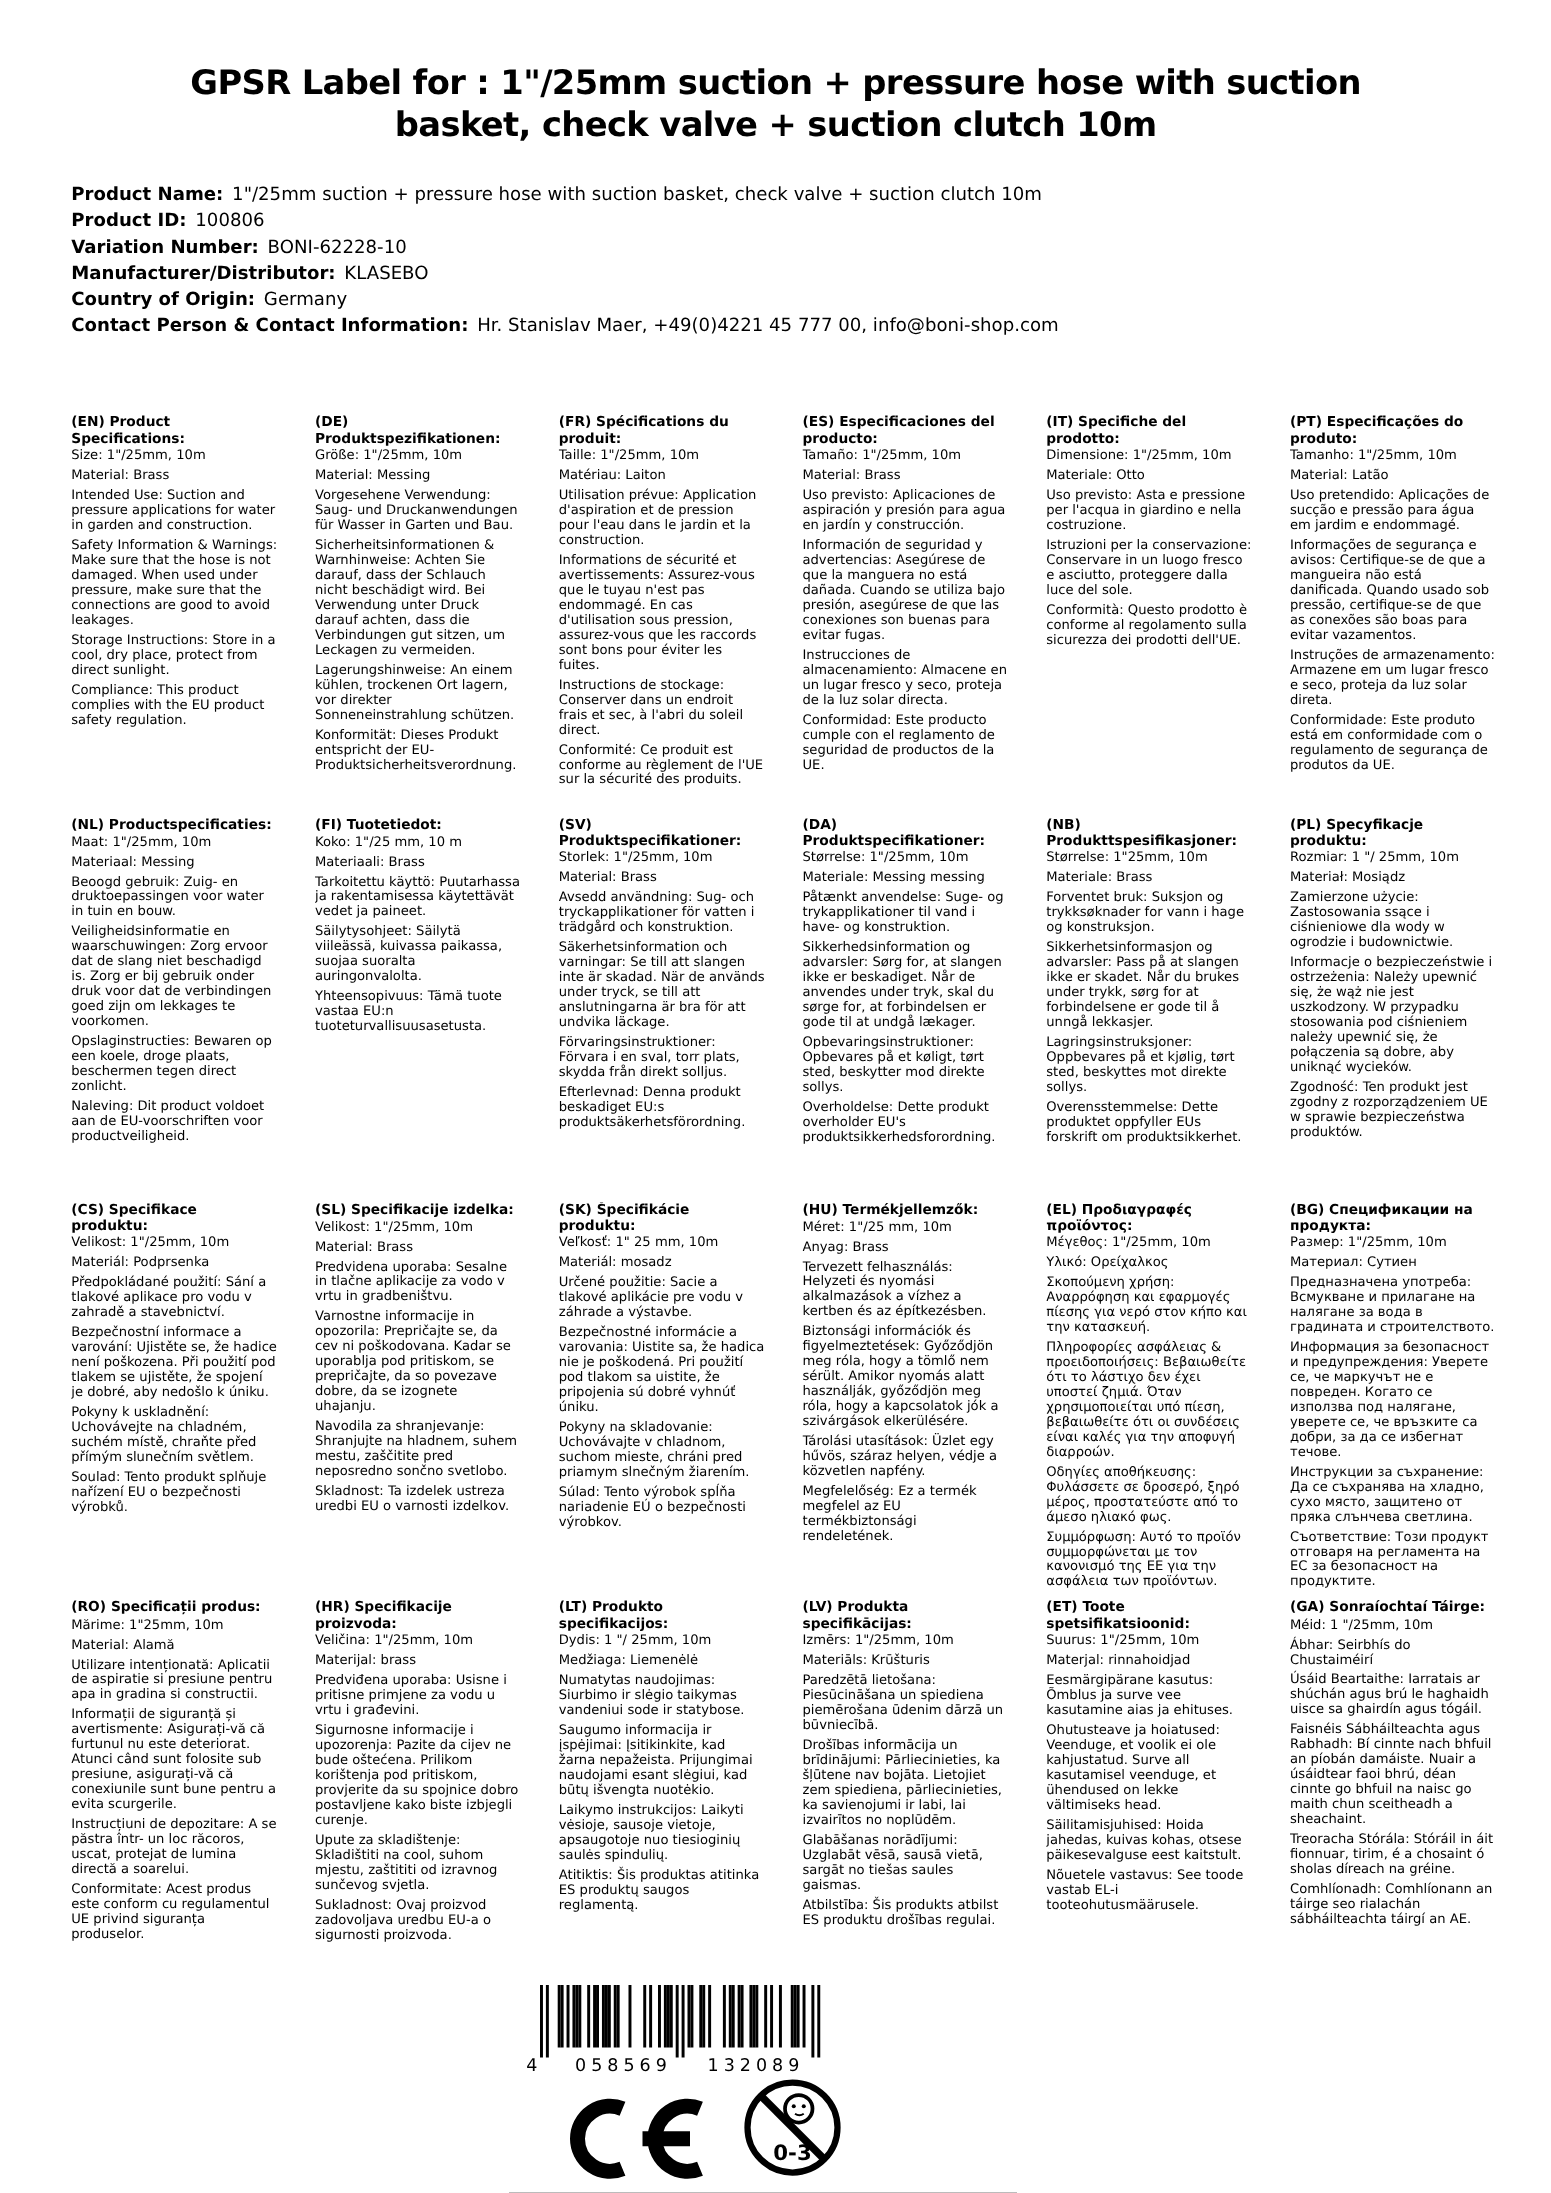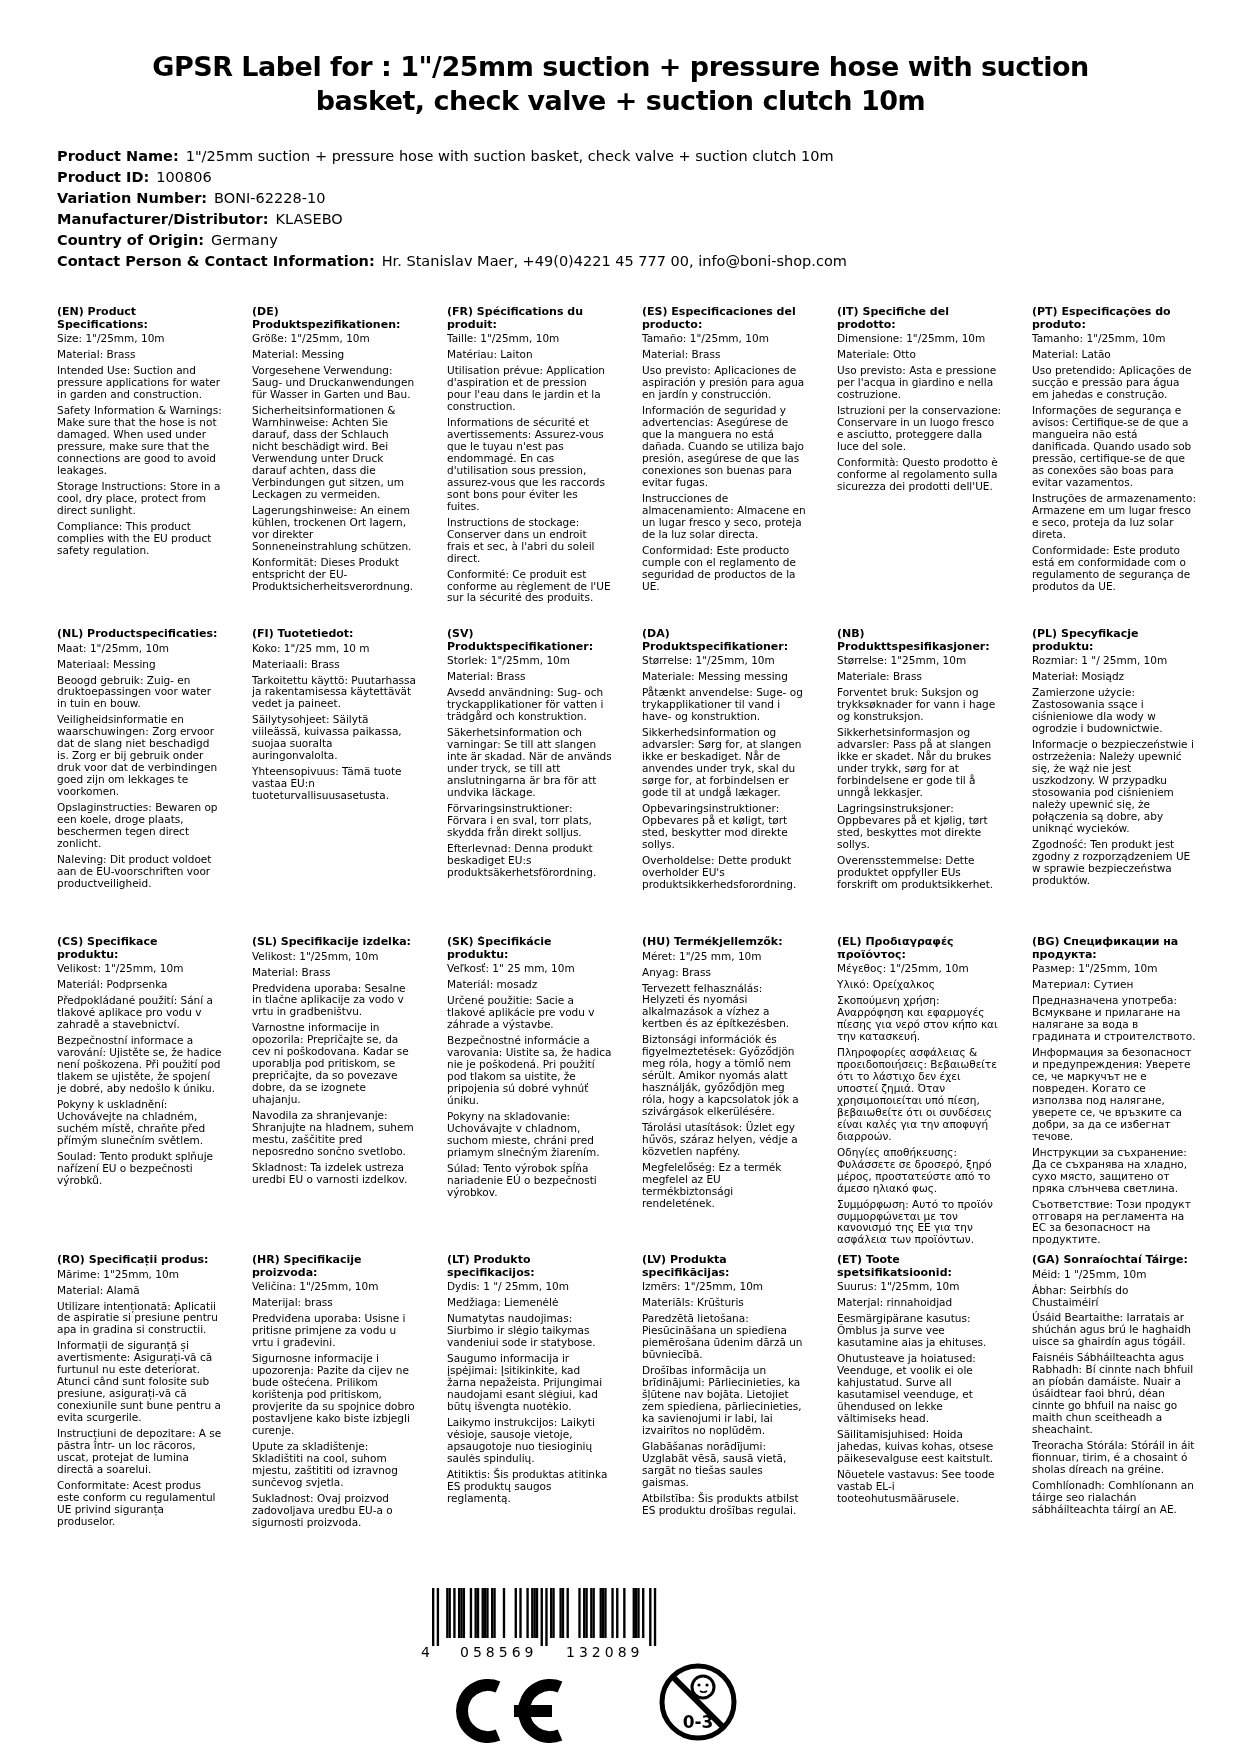--- a/index.html
+++ b/index.html
@@ -16,33 +16,33 @@
   }
   .doc-title{
     font-size:27px;font-weight:bold;line-height:1.26;
     text-align:center;max-width:980px;margin:0 auto 28px auto;
     letter-spacing:-0.5px;
   }
   .product-info{margin:0 40px 0 57px;font-size:14.5px;line-height:21px;}
   .info-row{white-space:normal;}
   .info-label{font-weight:bold;margin-right:7px;text-align:right;}
   .lang-grid{
-    margin:34px 44px 0 57px;
+    margin:60px 44px 0 57px;
     display:grid;
     grid-template-columns:repeat(6,1fr);
     grid-template-rows:322px 308px 318px auto;
     column-gap:30px;
   }
   .lang-block{font-size:10.5px;line-height:1.14;overflow:hidden;}
   .lang-header{font-weight:bold;font-size:11px;margin:0 0 2px 0;}
   .lang-para{margin:0 0 4px 0;padding:0;}
   
   #barcode{position:absolute;left:418px;top:1588px;}
   #ce-mark{position:absolute;left:448px;top:1678px;}
-  #age-warning{position:absolute;left:656px;top:1660px;}
+  #age-warning{position:absolute;left:592px;top:1660px;}
   svg text{font-family:"DejaVu Sans", sans-serif;}
 </style>
 </head>
 <body>
 
 <div id="page">
 
   <h1 class="doc-title">GPSR Label for : 1"/25mm suction + pressure hose with suction basket, check valve + suction clutch 10m</h1>
 
   <div class="product-info">
@@ -164,21 +164,21 @@
       </div>
 
       <div class="lang-block">
         <div class="lang-header">(PT) Especificações do produto:</div>
         <div>
 
             <p class="lang-para">Tamanho: 1"/25mm, 10m</p>
 
             <p class="lang-para">Material: Latão</p>
 
-            <p class="lang-para">Uso pretendido: Aplicações de sucção e pressão para água em jahedas e construção.</p>
+            <p class="lang-para">Uso pretendido: Aplicações de sucção e pressão para água em jardim e endommagé.</p>
 
             <p class="lang-para">Informações de segurança e avisos: Certifique-se de que a mangueira não está danificada. Quando usado sob pressão, certifique-se de que as conexões são boas para evitar vazamentos.</p>
 
             <p class="lang-para">Instruções de armazenamento: Armazene em um lugar fresco e seco, proteja da luz solar direta.</p>
 
             <p class="lang-para">Conformidade: Este produto está em conformidade com o regulamento de segurança de produtos da UE.</p>
           </div>
       </div>
 
       <div class="lang-block">

